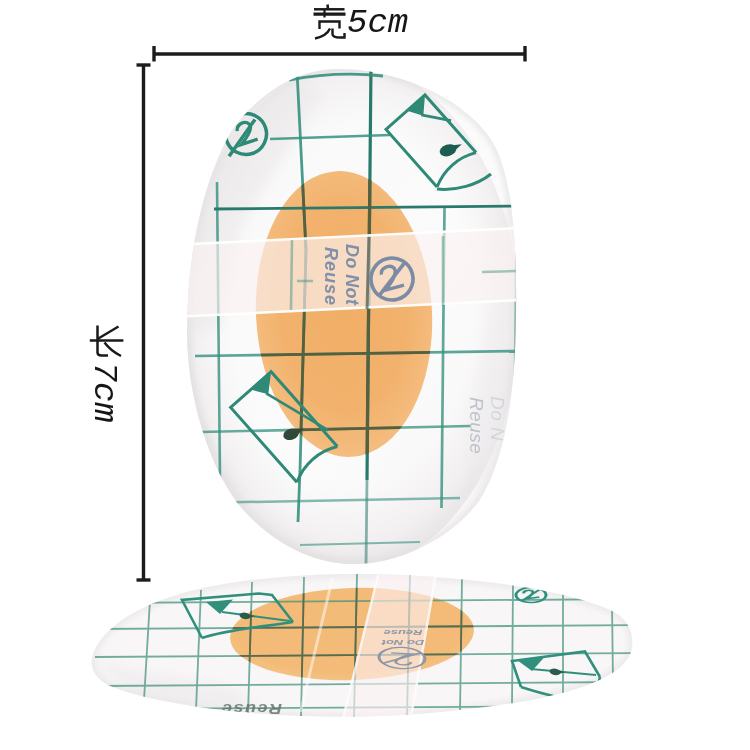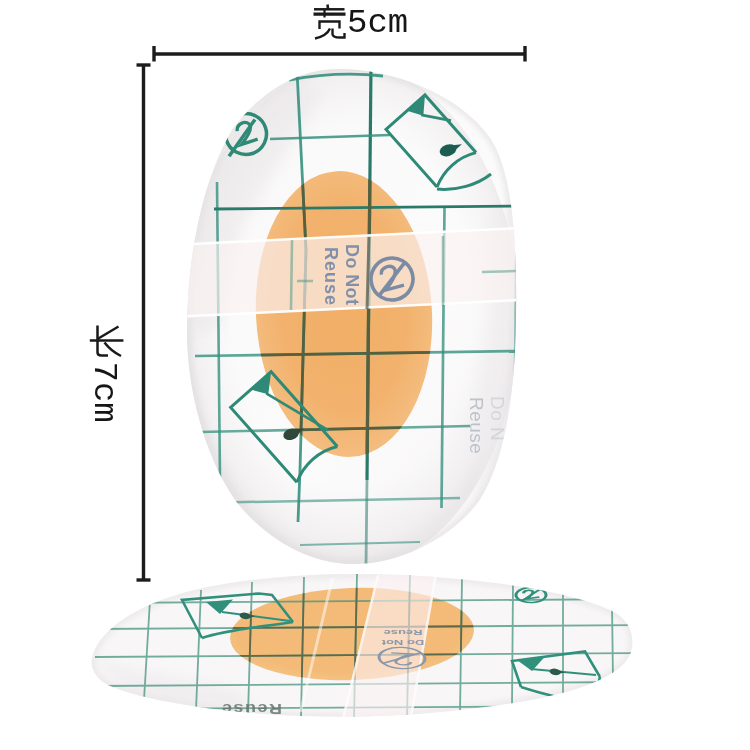--- a/index.html
+++ b/index.html
@@ -1,15 +1,15 @@
 <!DOCTYPE html>
 <html><head><meta charset="utf-8">
 <style>
 html,body{margin:0;padding:0;background:#fff;}
-#c{position:relative;width:750px;height:750px;overflow:hidden;background:#ffffff;font-family:"Liberation Sans",sans-serif;}
+#c{position:relative;width:750px;height:750px;overflow:hidden;background:#ffffff;font-family:"Liberation Sans",sans-serif;font-style:italic;}
 </style></head>
 <body>
 <div id="c">
 <svg width="750" height="750" viewBox="0 0 750 750">
 <defs>
   <radialGradient id="padG" cx="50%" cy="48%" r="60%">
     <stop offset="0%" stop-color="#f1ae66"></stop>
     <stop offset="60%" stop-color="#f2b26d"></stop>
     <stop offset="88%" stop-color="#f4bd80"></stop>
     <stop offset="100%" stop-color="#f6c78f"></stop>

